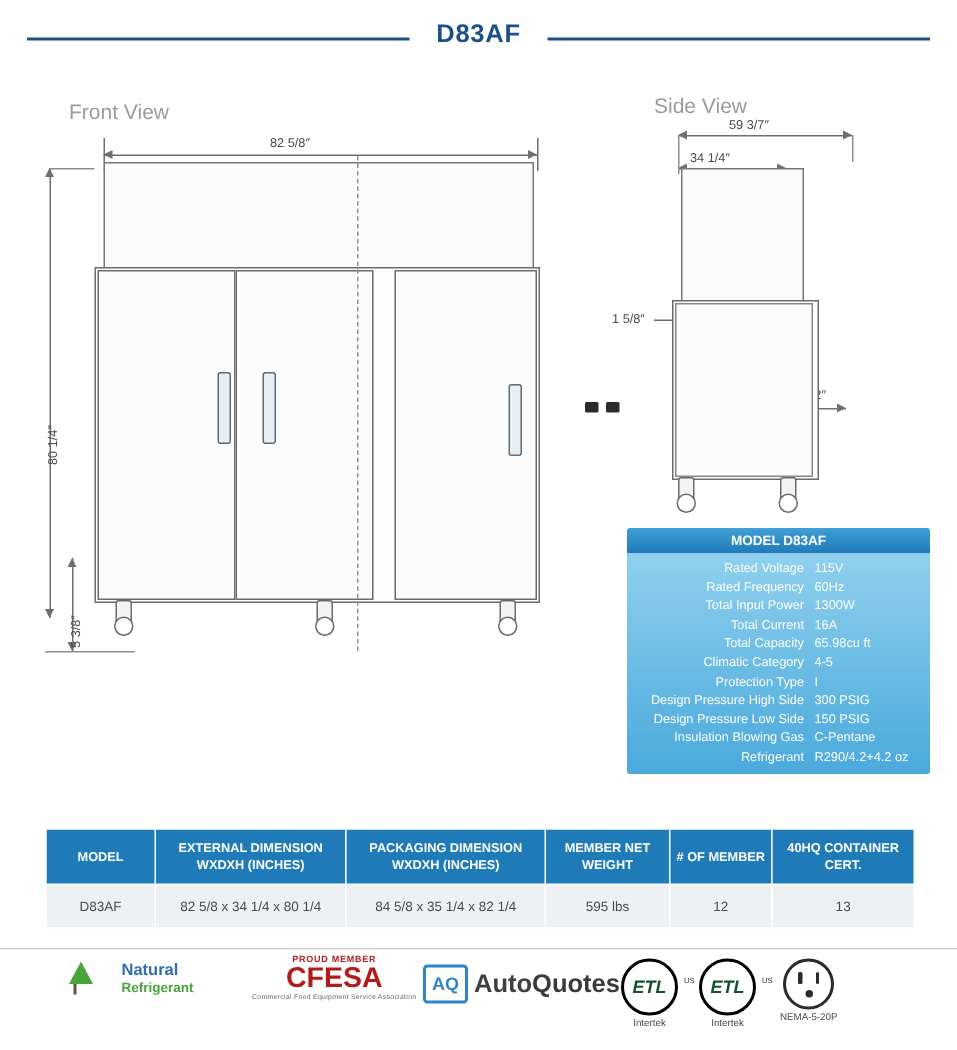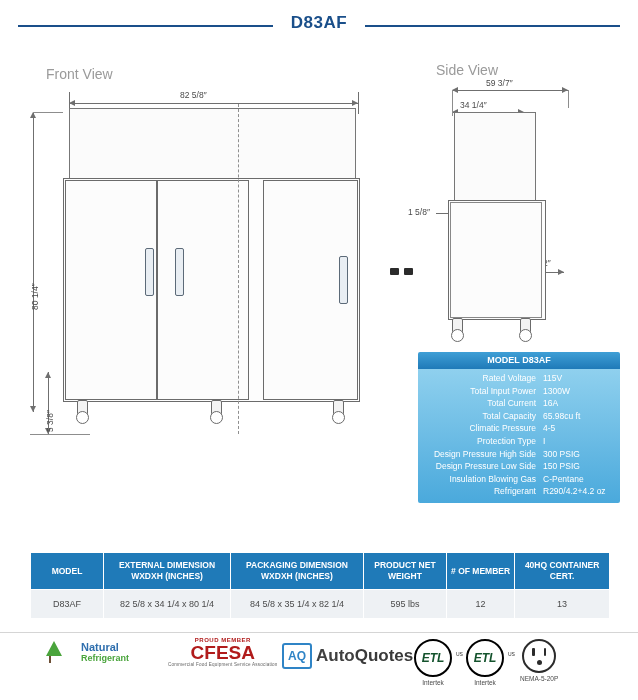--- a/index.html
+++ b/index.html
@@ -230,33 +230,37 @@
   </div>
 
   <div class="spec">
     <div class="spec-head">MODEL D83AF</div>
     <div class="spec-body">
       <div class="spec-row">
         <div class="k">Rated  Voltage</div>
         <div class="v">115V</div>
       </div>
       <div class="spec-row">
+        <div class="k">Rated  Frequency</div>
+        <div class="v">60Hz</div>
+      </div>
+      <div class="spec-row">
         <div class="k">Total Input Power</div>
         <div class="v">1300W</div>
       </div>
       <div class="spec-row">
         <div class="k">Total Current</div>
         <div class="v">16A</div>
       </div>
       <div class="spec-row">
         <div class="k">Total Capacity</div>
         <div class="v">65.98cu ft</div>
       </div>
       <div class="spec-row">
-        <div class="k">Climatic Pressure</div>
+        <div class="k">Climatic Category</div>
         <div class="v">4-5</div>
       </div>
       <div class="spec-row">
         <div class="k">Protection Type</div>
         <div class="v">I</div>
       </div>
       <div class="spec-row">
         <div class="k">Design Pressure High Side</div>
         <div class="v">300 PSIG</div>
       </div>
@@ -274,21 +278,21 @@
       </div>
     </div>
   </div>
 
   <table class="btable">
     <thead>
       <tr>
         <th style="width:72px;">MODEL</th>
         <th style="width:130px;">EXTERNAL DIMENSION WXDXH (INCHES)</th>
         <th style="width:136px;margin-top:20px;">PACKAGING DIMENSION WXDXH (INCHES)</th>
-        <th style="width:82px;">PRODUCT NET WEIGHT</th>
+        <th style="width:82px;">MEMBER NET WEIGHT</th>
         <th style="width:66px;"># OF MEMBER</th>
         <th style="width:94px;">40HQ CONTAINER CERT.</th>
       </tr>
     </thead>
     <tbody>
       <tr>
         <td>D83AF</td>
         <td>82 5/8 x 34 1/4 x 80 1/4</td>
         <td>84 5/8 x 35 1/4 x 82 1/4</td>
         <td>595 lbs</td>

